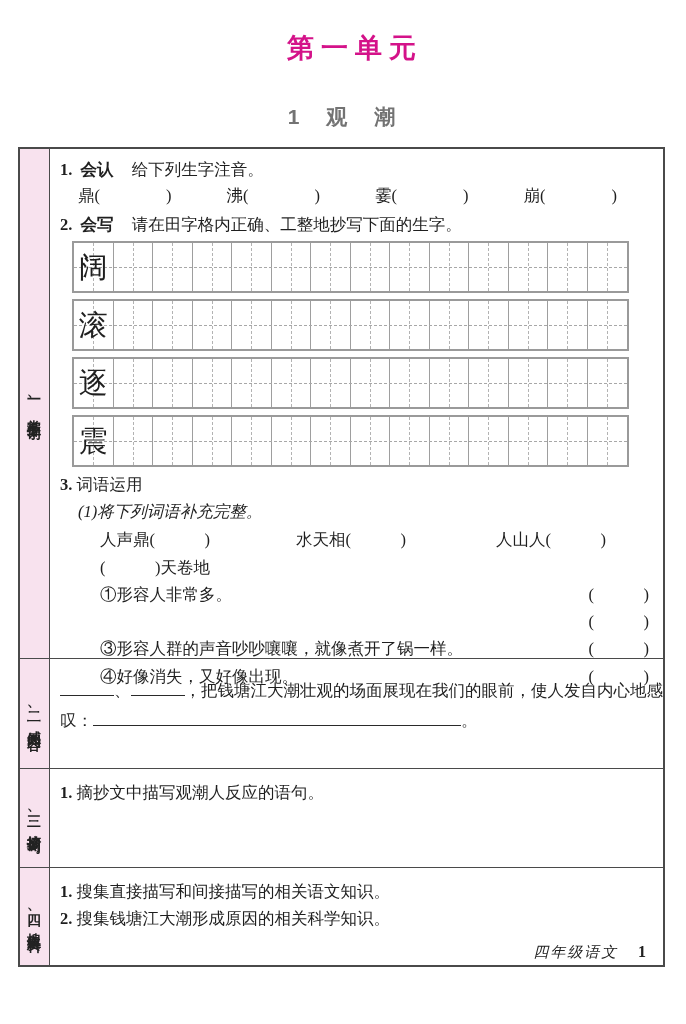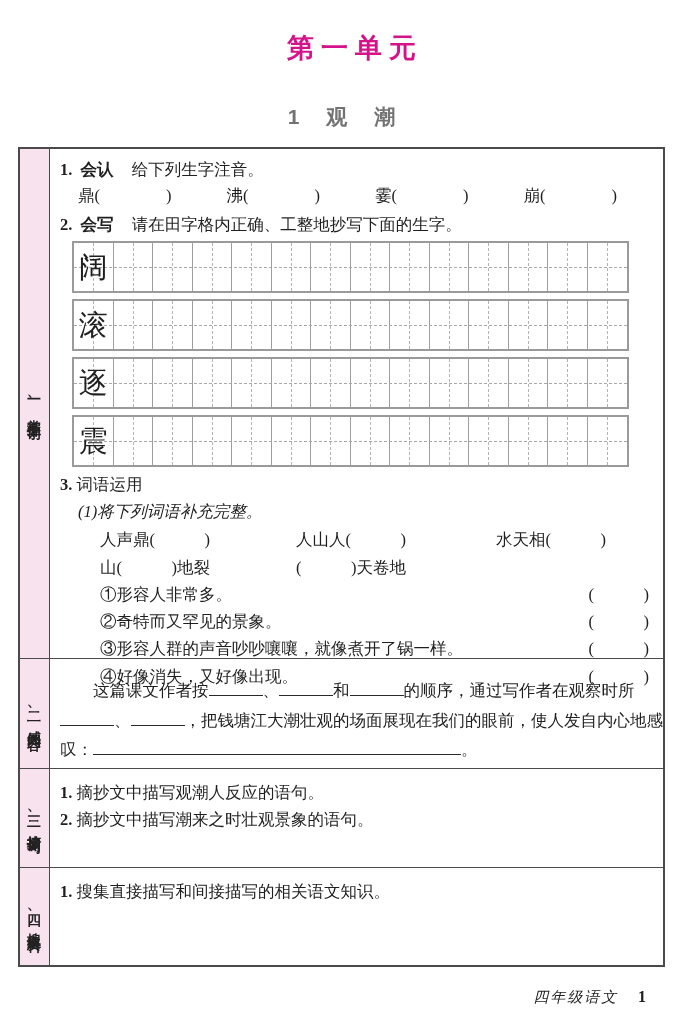--- a/index.html
+++ b/index.html
@@ -109,21 +109,21 @@
   .blank.long { width: 368px; }
   .indent { display: inline-block; width: 33px; }
   .pline { white-space: nowrap; }
 
   
   .sec-3 .content, .sec-4 .content { padding: 10px 10px 0 10px; font-size: 16.5px; line-height: 1.65; }
   .task-line { white-space: nowrap; }
 
   
   .footer {
-    position: absolute; top: 988px; right: 40px;
+    position: absolute; top: 943px; right: 40px;
     font-size: 15px; color: #222; white-space: nowrap;
   }
   .footer .book { font-style: italic; letter-spacing: 2px; }
   .footer .pagenum { font-weight: bold; font-size: 16px; margin-left: 16px; font-style: normal; }
 </style>
 </head>
 <body>
 
 <div class="page">
 
@@ -244,91 +244,86 @@
           <span class="qnum">3.</span>
           <span style="">词语运用</span>
         </div>
 
         <div class="sub-line">
           <span>(1)</span><span>将下列词语补充完整。</span>
         </div>
 
         <div class="fill-row">
           <span><span>人声鼎</span><span>(　　　)</span><span></span></span>
+          <span><span>水天相</span><span>(　　　)</span><span></span></span>
           <span><span>人山人</span><span>(　　　)</span><span></span></span>
-          <span><span>水天相</span><span>(　　　)</span><span></span></span>
         </div>
         <div class="fill-row">
-          <span><span>山</span><span>(　　　)</span><span>地裂</span></span>
           <span><span></span><span>(　　　)</span><span>天卷地</span></span>
         </div>
 
 
         <div class="defn-line">
           <span><span>①</span><span>形容人非常多。</span></span>
           <span class="defn-answer">(　　　)</span>
         </div>
         <div class="defn-line">
-          <span><span>②</span><span>奇特而又罕见的景象。</span></span>
           <span class="defn-answer">(　　　)</span>
         </div>
         <div class="defn-line">
           <span><span>③</span><span>形容人群的声音吵吵嚷嚷，就像煮开了锅一样。</span></span>
           <span class="defn-answer">(　　　)</span>
         </div>
         <div class="defn-line">
           <span><span>④</span><span>好像消失，又好像出现。</span></span>
           <span class="defn-answer">(　　　)</span>
         </div>
 
       </div>
     </div>
 
     <div class="section sec-2">
       <div class="side">
         <span class="vlabel">二、感知内容</span>
       </div>
       <div class="content">
-        <div class="pline">
-          <span class="indent"></span><span>这篇课文作者按</span><span class="blank"></span><span>、</span><span class="blank"></span><span>和</span><span class="blank"></span><span>的顺序，通过写作者在观察时所</span>
-        </div>
         <div class="pline">
           <span class="blank"></span><span>、</span><span class="blank"></span><span>，把钱塘江大潮壮观的场面展现在我们的眼前，使人发自内心地感</span>
         </div>
         <div class="pline">
           <span>叹：</span><span class="blank long"></span><span>。</span>
         </div>
       </div>
     </div>
 
     <div class="section sec-3">
       <div class="side">
         <span class="vlabel">三、摘抄词句</span>
       </div>
       <div class="content">
         <div class="task-line">
           <span class="qnum">1.</span>
           <span>摘抄文中描写观潮人反应的语句。</span>
         </div>
-        <div class="task-line">
-          <span class="qnum">2.</span>
-          <span>摘抄文中描写潮来之时壮观景象的语句。</span>
-        </div>
       </div>
     </div>
 
     <div class="section sec-4">
       <div class="side">
         <span class="vlabel">四、搜集资料</span>
       </div>
       <div class="content">
         <div class="task-line">
           <span class="qnum">1.</span>
           <span>搜集直接描写和间接描写的相关语文知识。</span>
         </div>
+        <div class="task-line">
+          <span class="qnum">2.</span>
+          <span>搜集钱塘江大潮形成原因的相关科学知识。</span>
+        </div>
       </div>
     </div>
 
   </div>
 
   <div class="footer">
     <span class="book">四年级语文</span>
     <span class="pagenum">1</span>
   </div>
 

